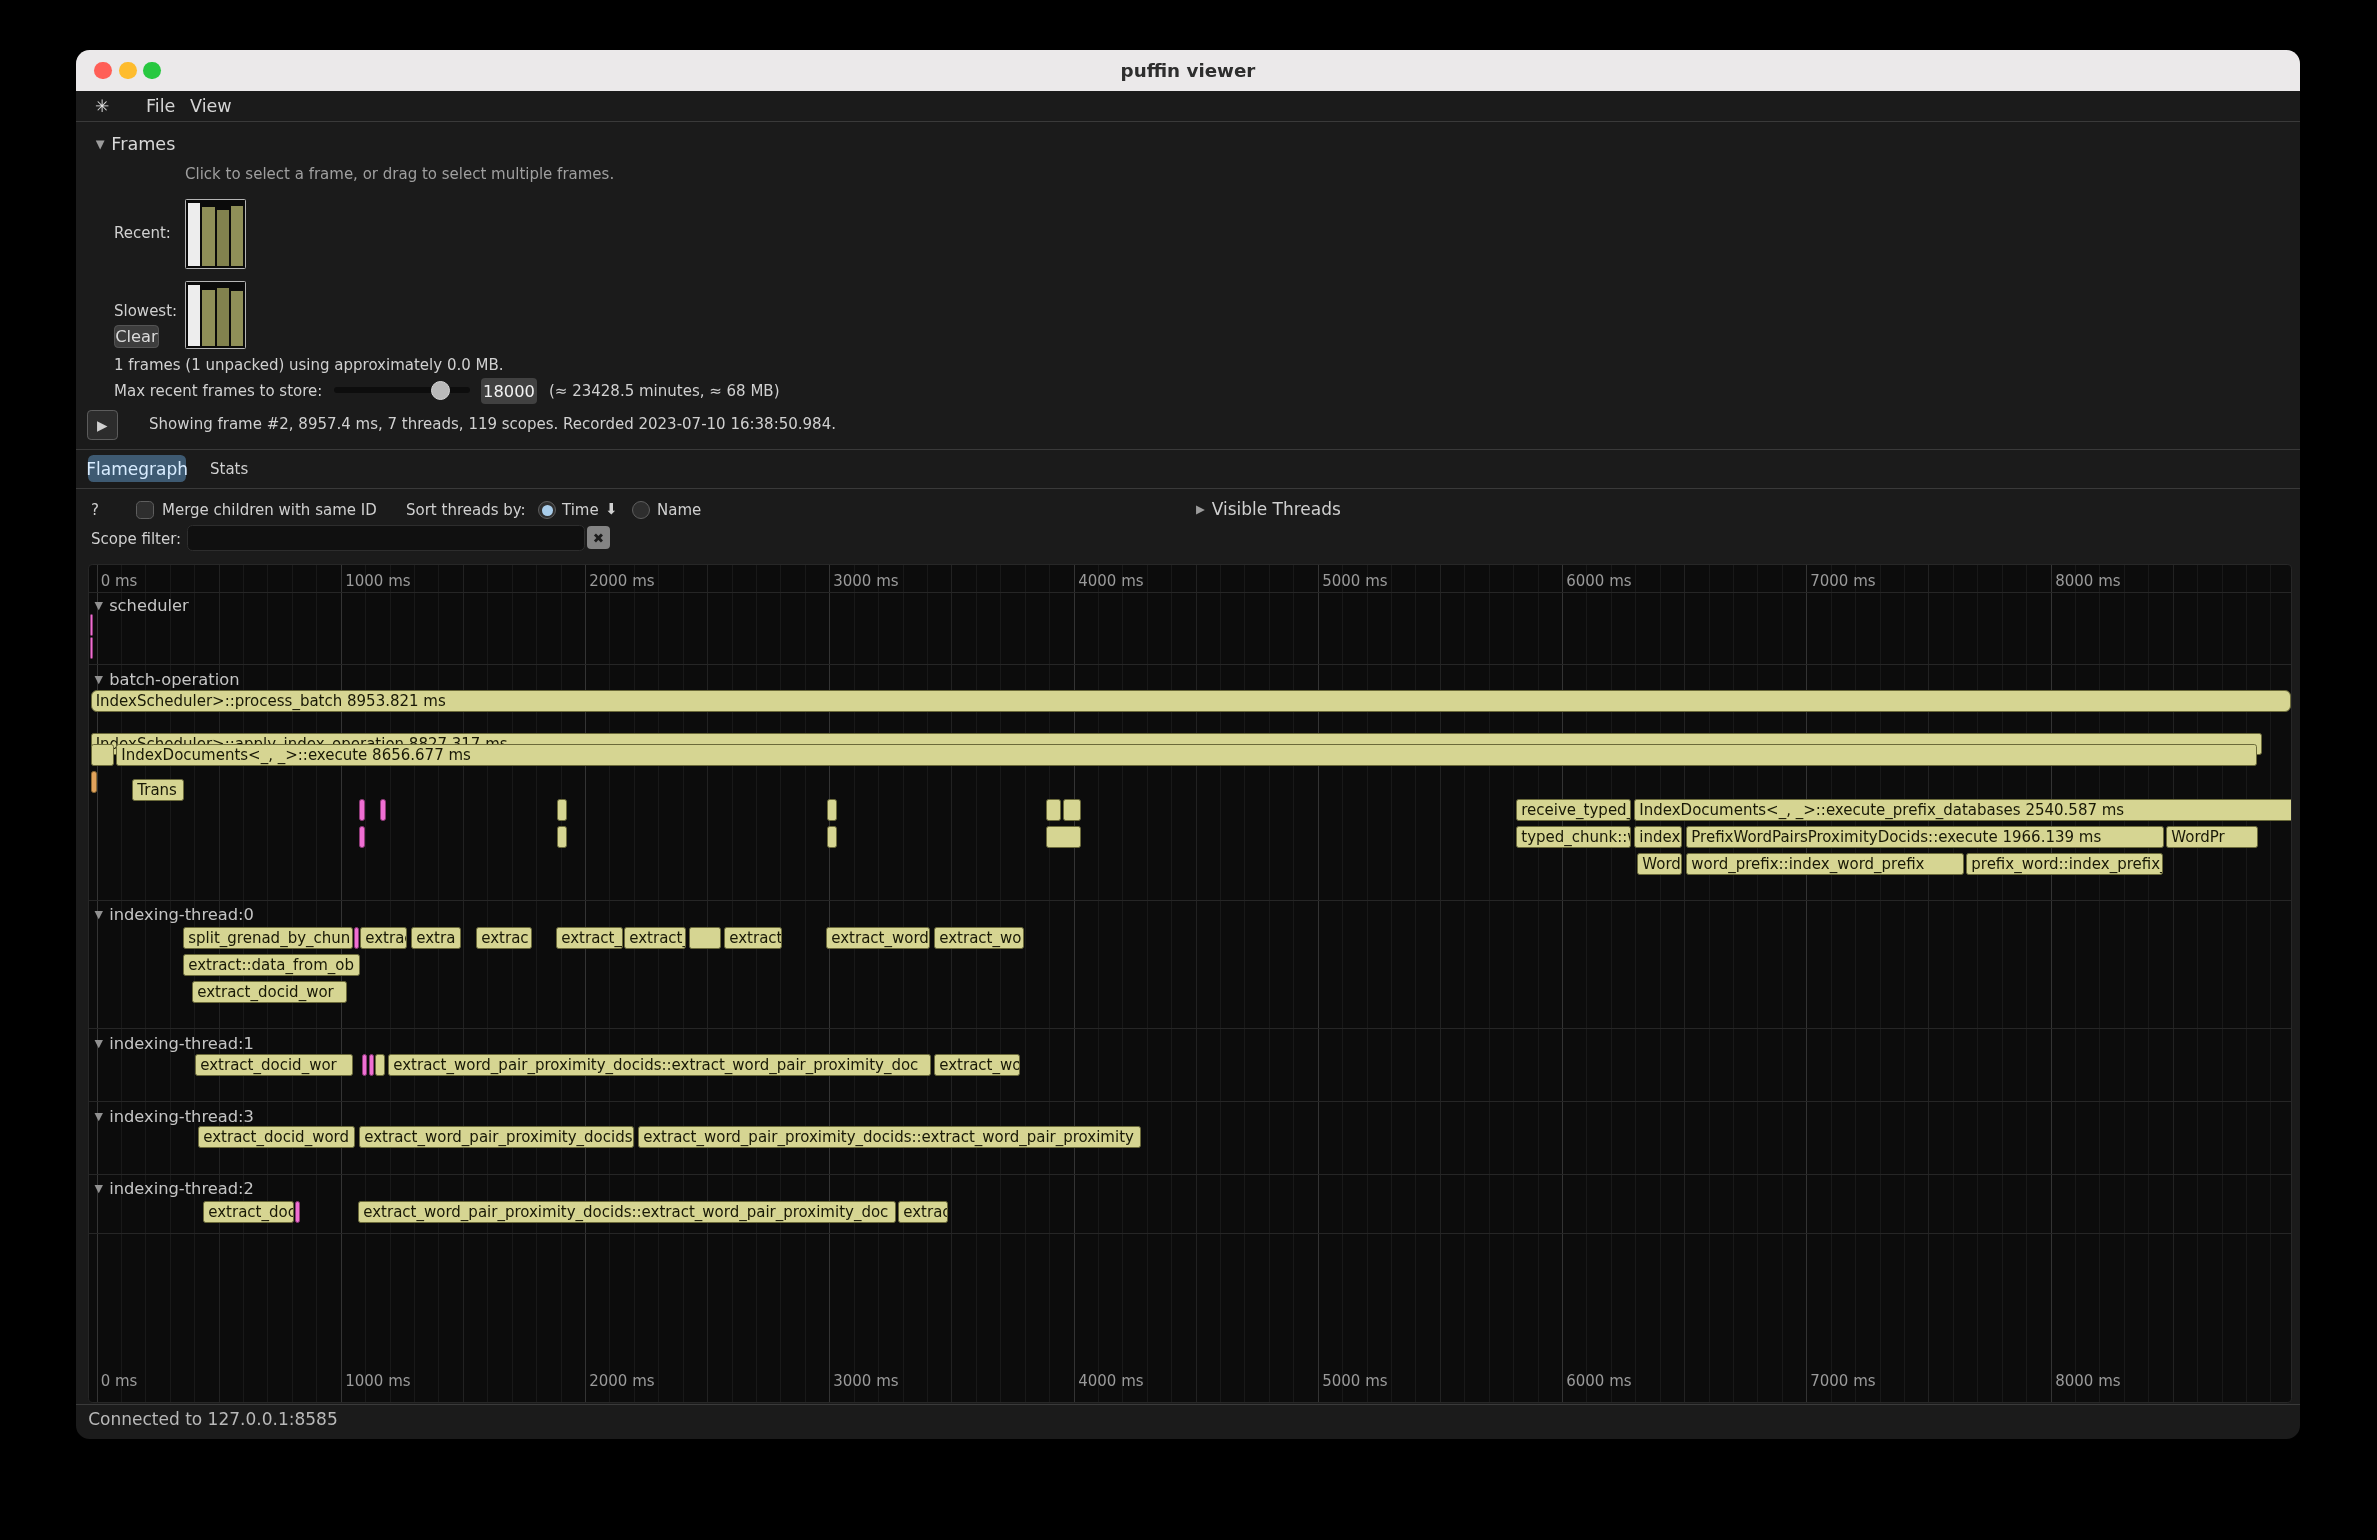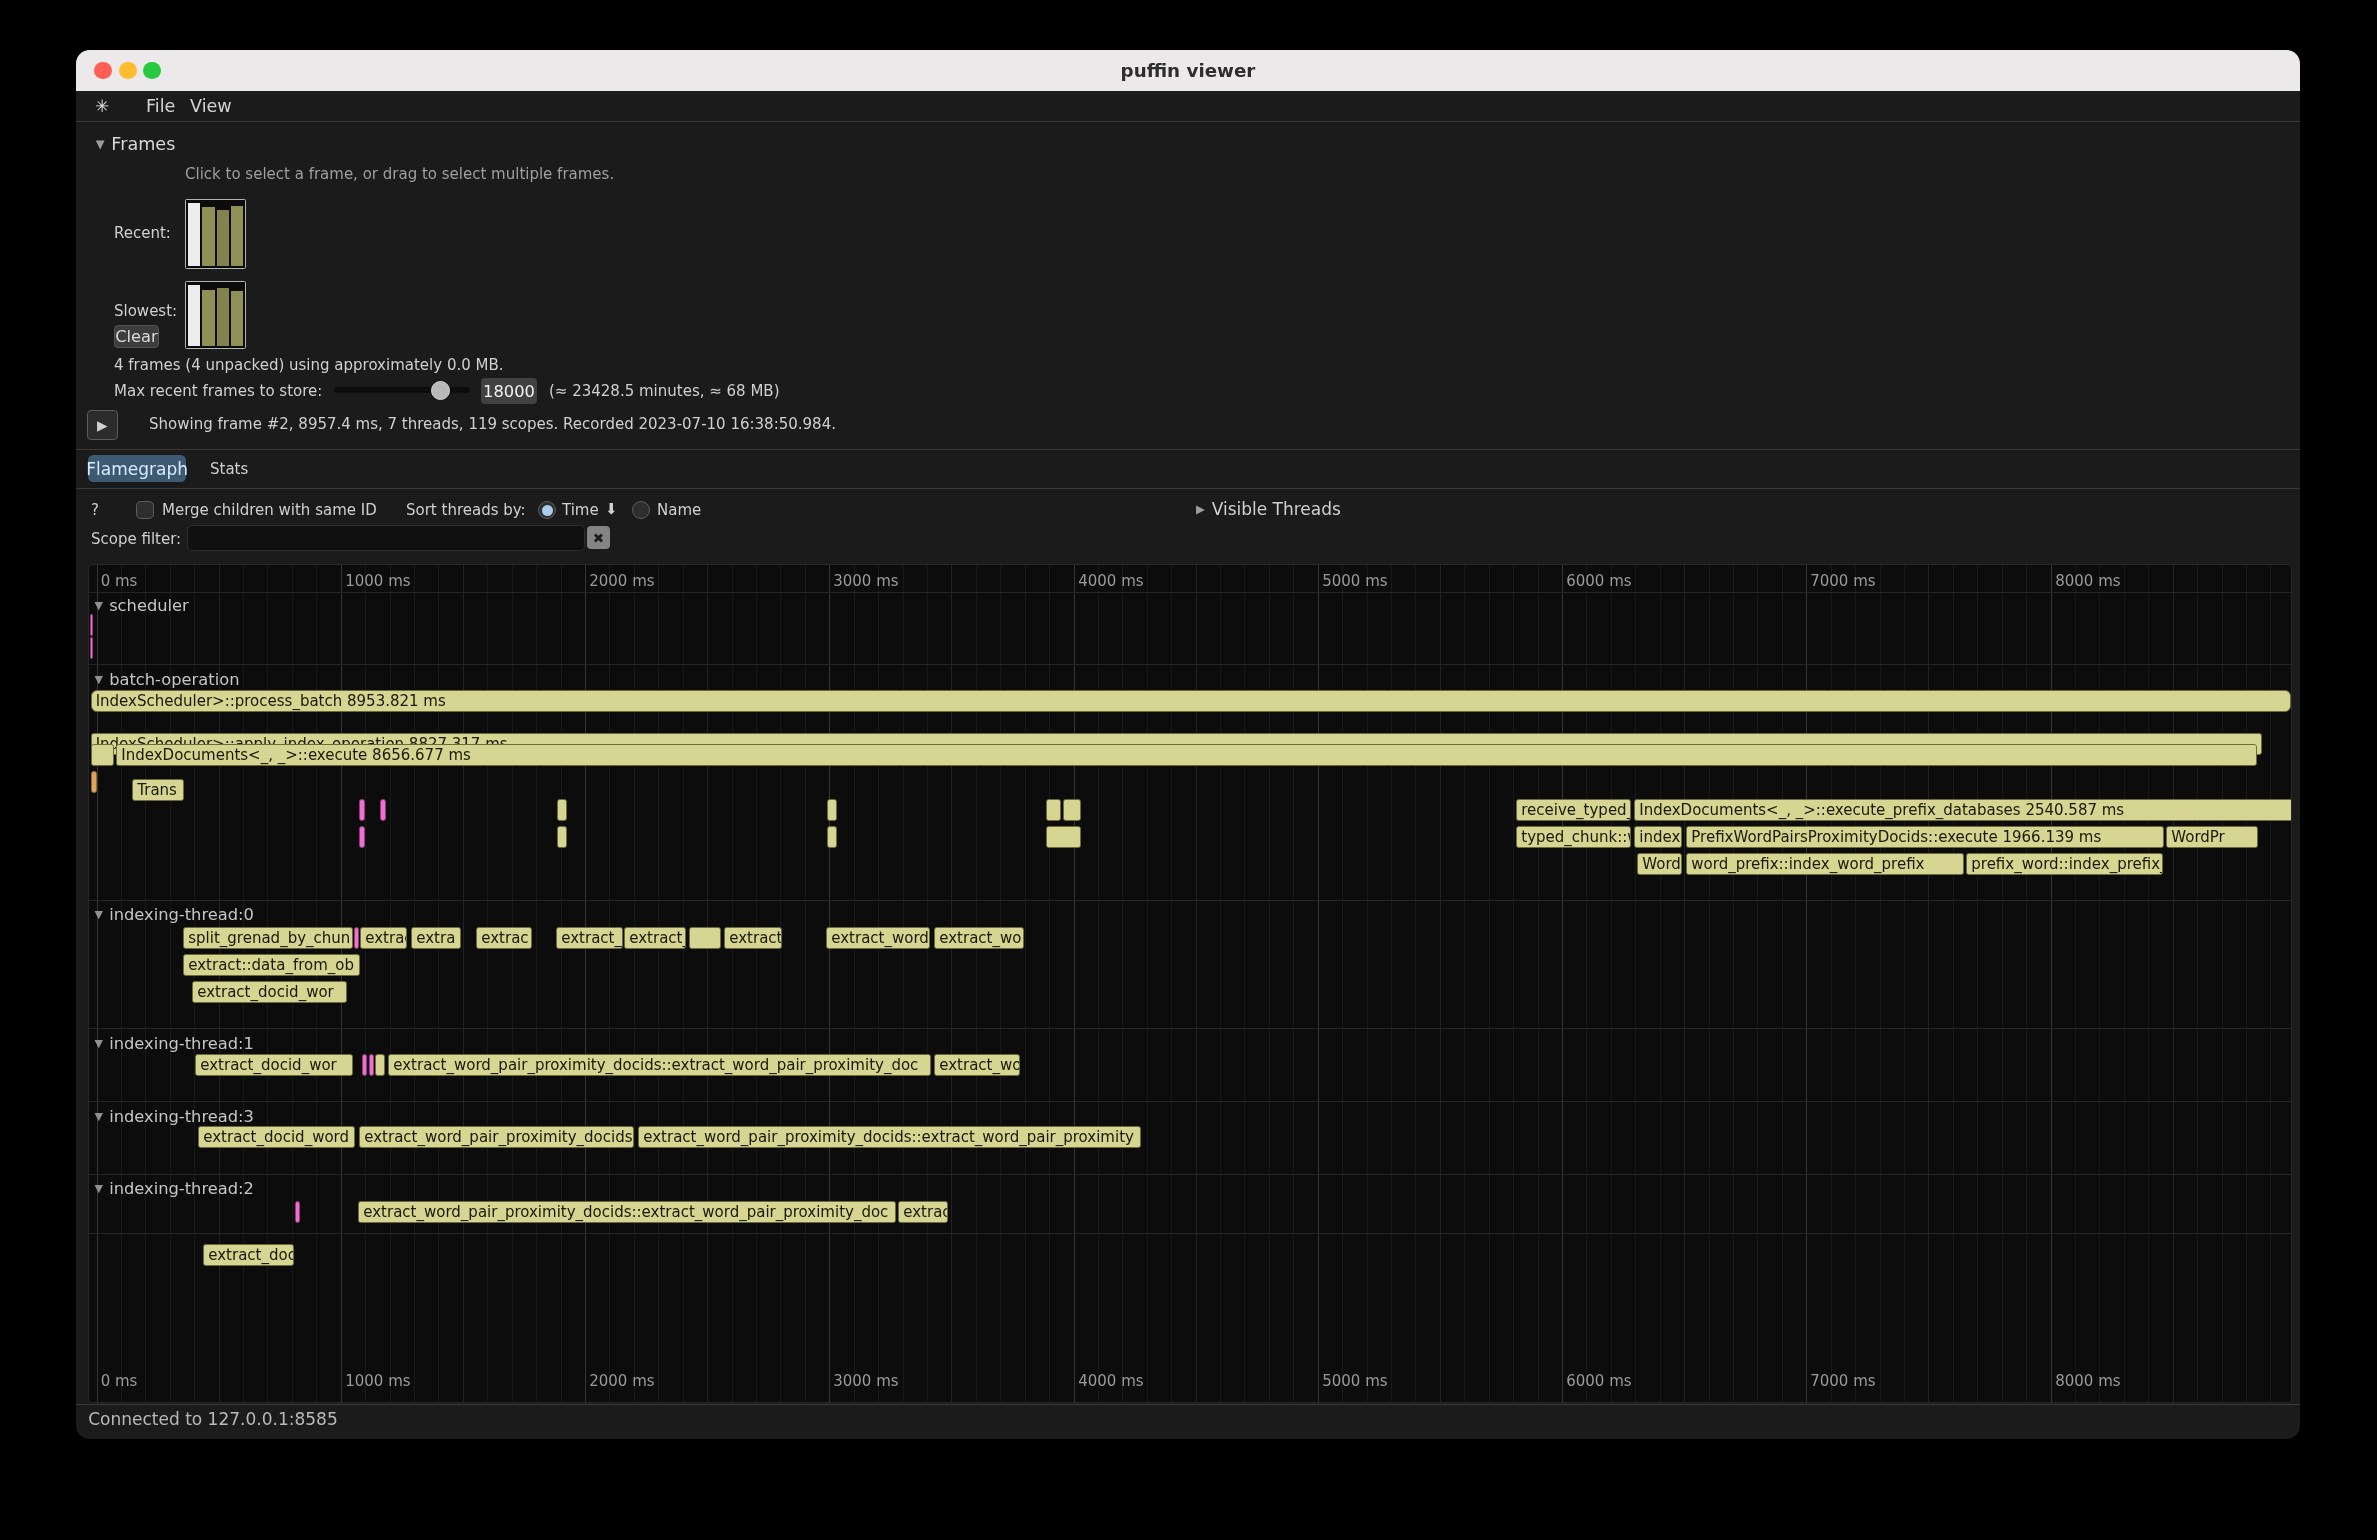--- a/index.html
+++ b/index.html
@@ -81,21 +81,21 @@
   <div class="t" style="left:38px;top:250px">Slowest:</div>
   <div class="thumbs" style="left:109px;top:231px;width:61px;height:68px">
       <div class="fbar" style="height: 98%; background: rgb(237, 237, 237);"></div>
       <div class="fbar" style="height: 90%; background: rgb(143, 143, 88);"></div>
       <div class="fbar" style="height: 94%; background: rgb(130, 130, 78);"></div>
       <div class="fbar" style="height: 88%; background: rgb(143, 143, 88);"></div>
     </div>
 
   <div class="btn" style="left:38px;top:275px;width:45px;height:23px">Clear</div>
 
-  <div class="t" style="left:38px;top:304px">4 frames (4 unpacked) using approximately 0.0 MB.</div>
+  <div class="t" style="left:38px;top:304px">1 frames (1 unpacked) using approximately 0.0 MB.</div>
 
   <div class="t" style="left:38px;top:330px">Max recent frames to store:</div>
   <div class="slider-rail" style="left:258px;top:337px;width:136px;height:6.1px"></div>
   <div class="slider-handle" style="left:355px;top:331px"></div>
   <div class="dragval" style="left:405px;top:328px;width:56px;height:26px">18000</div>
   <div class="t" style="left:473px;top:330px">(≈ 23428.5 minutes, ≈ 68 MB)</div>
 
   <div class="play-btn" style="left:11px;top:360px;width:30.5px;height:30px">
     <span>▶</span>
   </div>
@@ -308,21 +308,21 @@
         <span class="tri">▼</span>
         <span>indexing-thread:3</span>
       </div>
       <div class="bar" style="left: 109px; top: 561px; width: 157px;">extract_docid_word</div>
       <div class="bar" style="left: 270px; top: 561px; width: 275px;">extract_word_pair_proximity_docids</div>
       <div class="bar" style="left: 549px; top: 561px; width: 503px;">extract_word_pair_proximity_docids::extract_word_pair_proximity</div>
       <div class="thread-header" style="top: 613px;">
         <span class="tri">▼</span>
         <span>indexing-thread:2</span>
       </div>
-      <div class="bar" style="left: 114px; top: 636px; width: 91px; margin-top: 43px;">extract_doc</div>
+      <div class="bar" style="left: 114px; top: 636px; width: 91px;">extract_doc</div>
       <div class="bar pink" style="left: 206px; top: 636px; width: 4.7px;"></div>
       <div class="bar" style="left: 269px; top: 636px; width: 538px;">extract_word_pair_proximity_docids::extract_word_pair_proximity_doc</div>
       <div class="bar" style="left: 809px; top: 636px; width: 50px;">extrac</div>
     </div>
 
   <div class="sep" style="top:1354px"></div>
   <div class="statusbar">Connected to 127.0.0.1:8585</div>
 
 </div>
 

